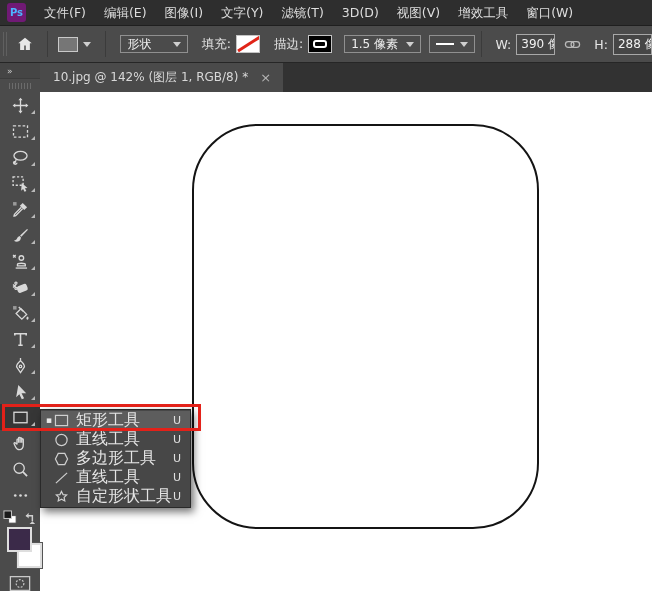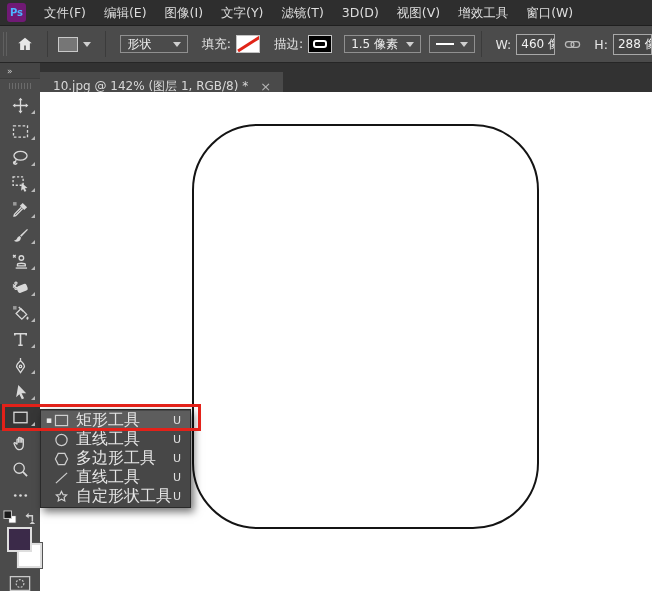--- a/index.html
+++ b/index.html
@@ -41,21 +41,21 @@
   .width-select { width:82px; margin-left:12px; }
   .line-select { width:46px; margin-left:8px; }
   .line-sample { width:20px; height:2px; background:#ffffff; }
   .dim-label { font-size:12.5px; margin-left:8px; }
   .field { width:42px; height:21px; border:1px solid #a8a8a8; background:#464646; font-size:12px;
            color:#f2f2f2; display:flex; align-items:center; padding-left:4px; margin-left:5px;
            white-space:nowrap; overflow:hidden; }
   .link-btn { margin:0 5px 0 9px; }
 
   
-  .tabrow { position:absolute; left:40px; top:72px; width:612px; height:29px; background:#323232; display:flex; }
+  .tabrow { position:absolute; left:40px; top:63px; width:612px; height:29px; background:#323232; display:flex; }
   .doc-tab { height:29px; background:#4a4a4a; display:flex; align-items:center; gap:12px;
              padding:0 12px 0 13px; }
   .tab-title { font-size:12px; color:#d8d8d8; white-space:nowrap; }
   .tab-close { font-size:13px; color:#b5b5b5; line-height:1; cursor:default; }
 
   
   .toolpanel { position:absolute; left:0; top:63px; width:40px; height:528px; background:#4b4b4b; }
   .collapse { height:16px; background:#454545; border-bottom:1px solid #3c3c3c; display:flex;
               align-items:center; padding-left:7px; font-size:9px; color:#d0d0d0; letter-spacing:1px; }
   .panel-grip { height:13px; display:flex; align-items:center; justify-content:center; }
@@ -142,21 +142,21 @@
     <div class="select width-select">
       <span>1.5 像素</span>
       <span class="chev"></span>
     </div>
     <div class="select line-select">
       <span class="line-sample"></span>
       <span class="chev"></span>
     </div>
     <div class="vsep"></div>
     <span class="dim-label">W:</span>
-    <div class="field">460 像</div>
+    <div class="field">390 像</div>
     <div class="icon-btn link-btn">
       <svg width="17" height="17" viewBox="0 0 24 24">
         <rect x="2" y="8" width="12" height="8" rx="4" stroke="#b9b9b9" fill="none" stroke-width="1.8"></rect>
         <rect x="10" y="8" width="12" height="8" rx="4" stroke="#b9b9b9" fill="none" stroke-width="1.8"></rect>
       </svg>
     </div>
     <span class="dim-label">H:</span>
     <div class="field">288 像</div>
   </div>
 

